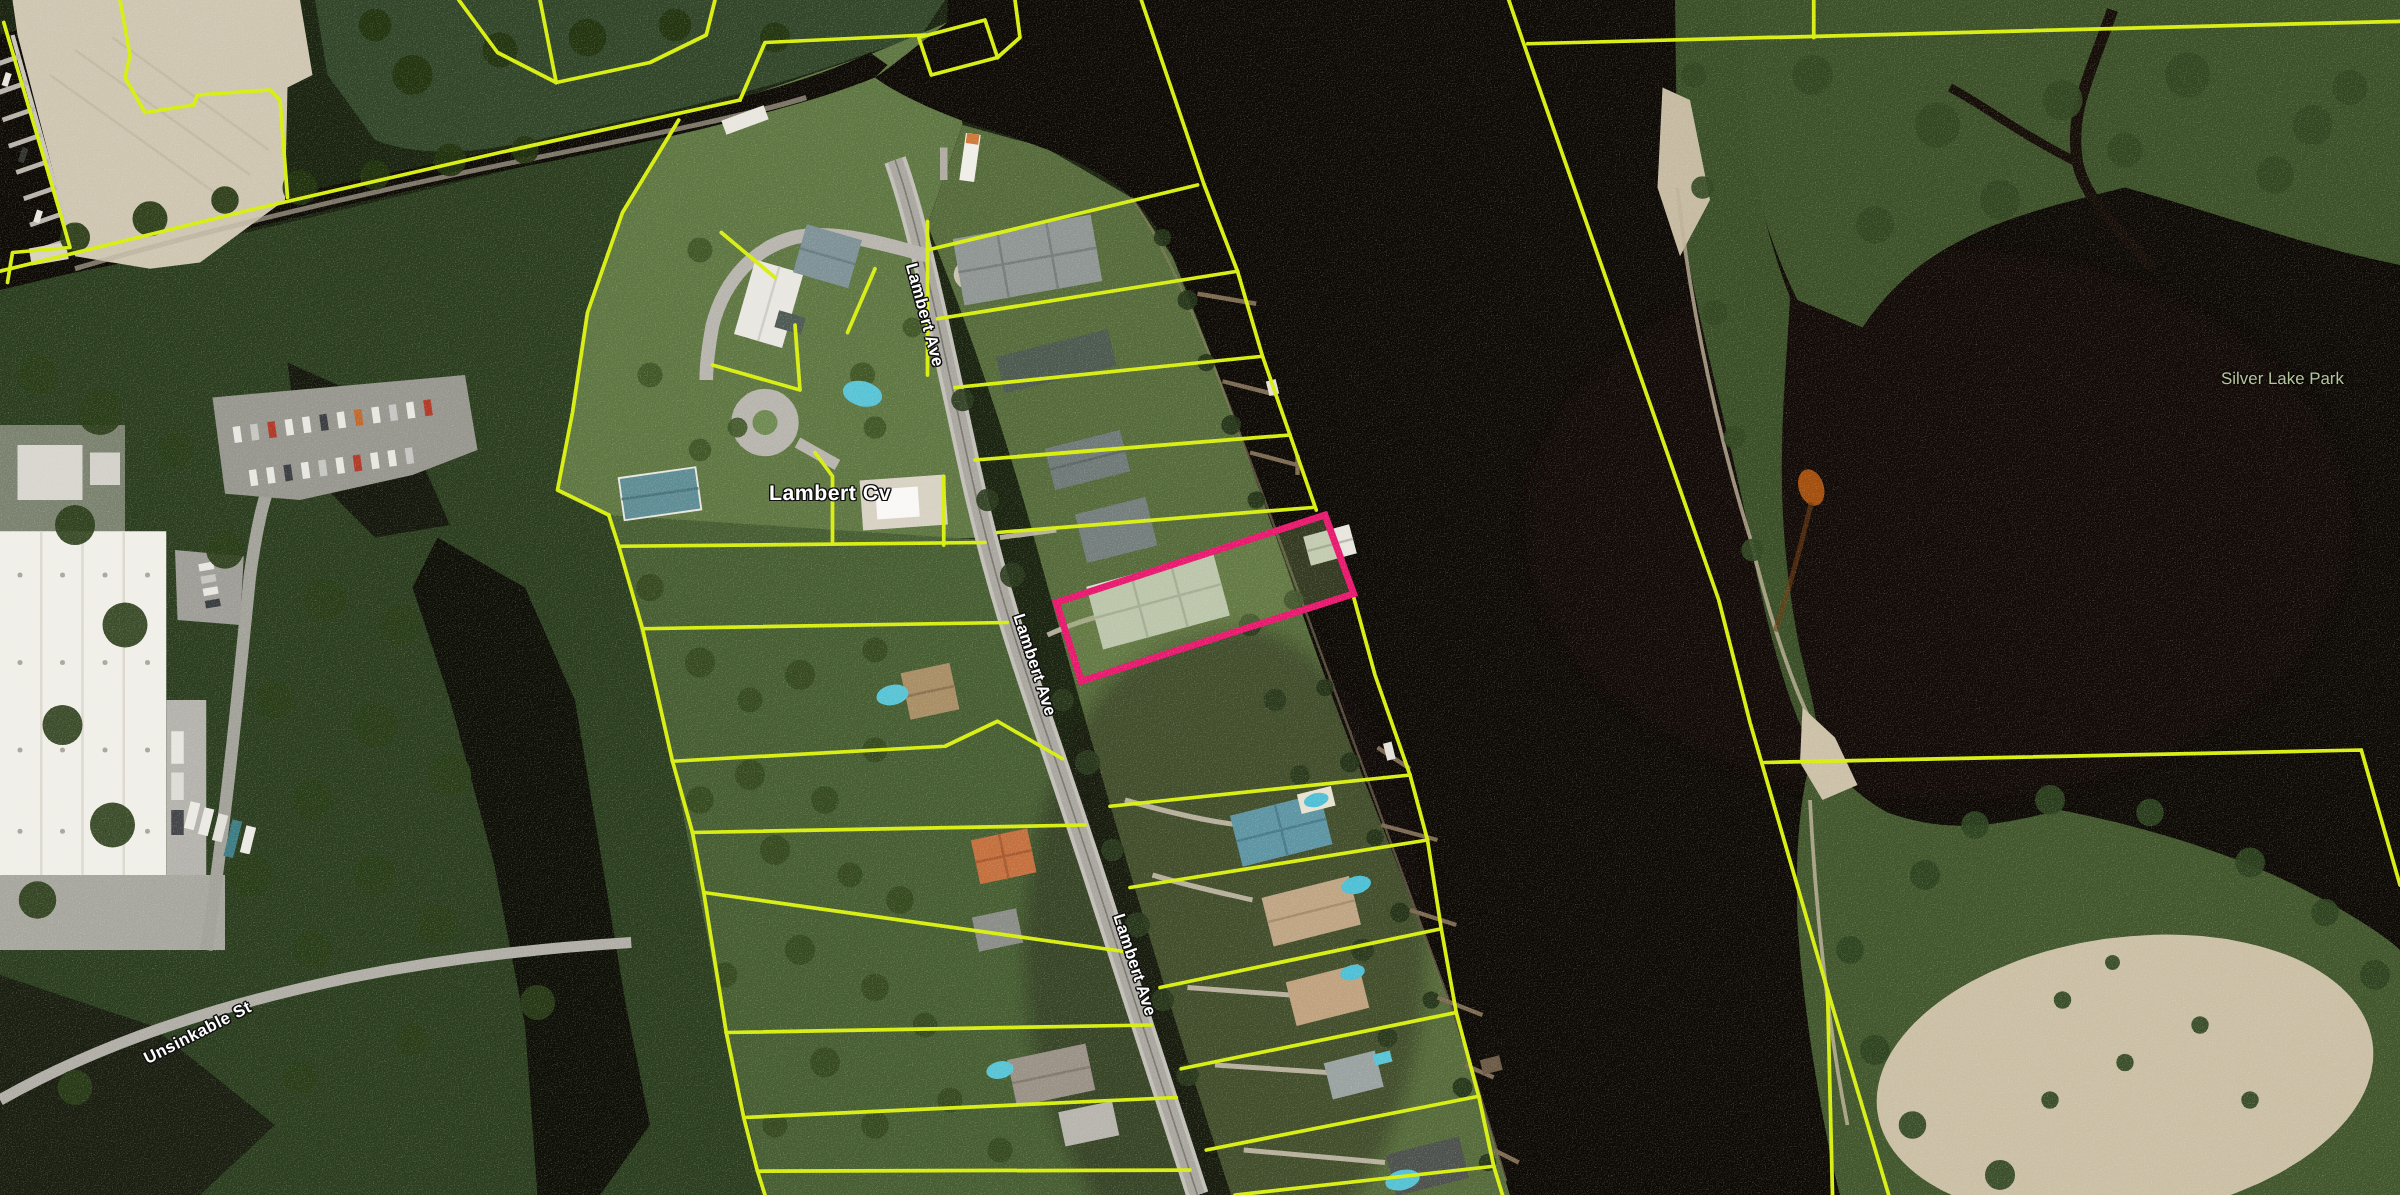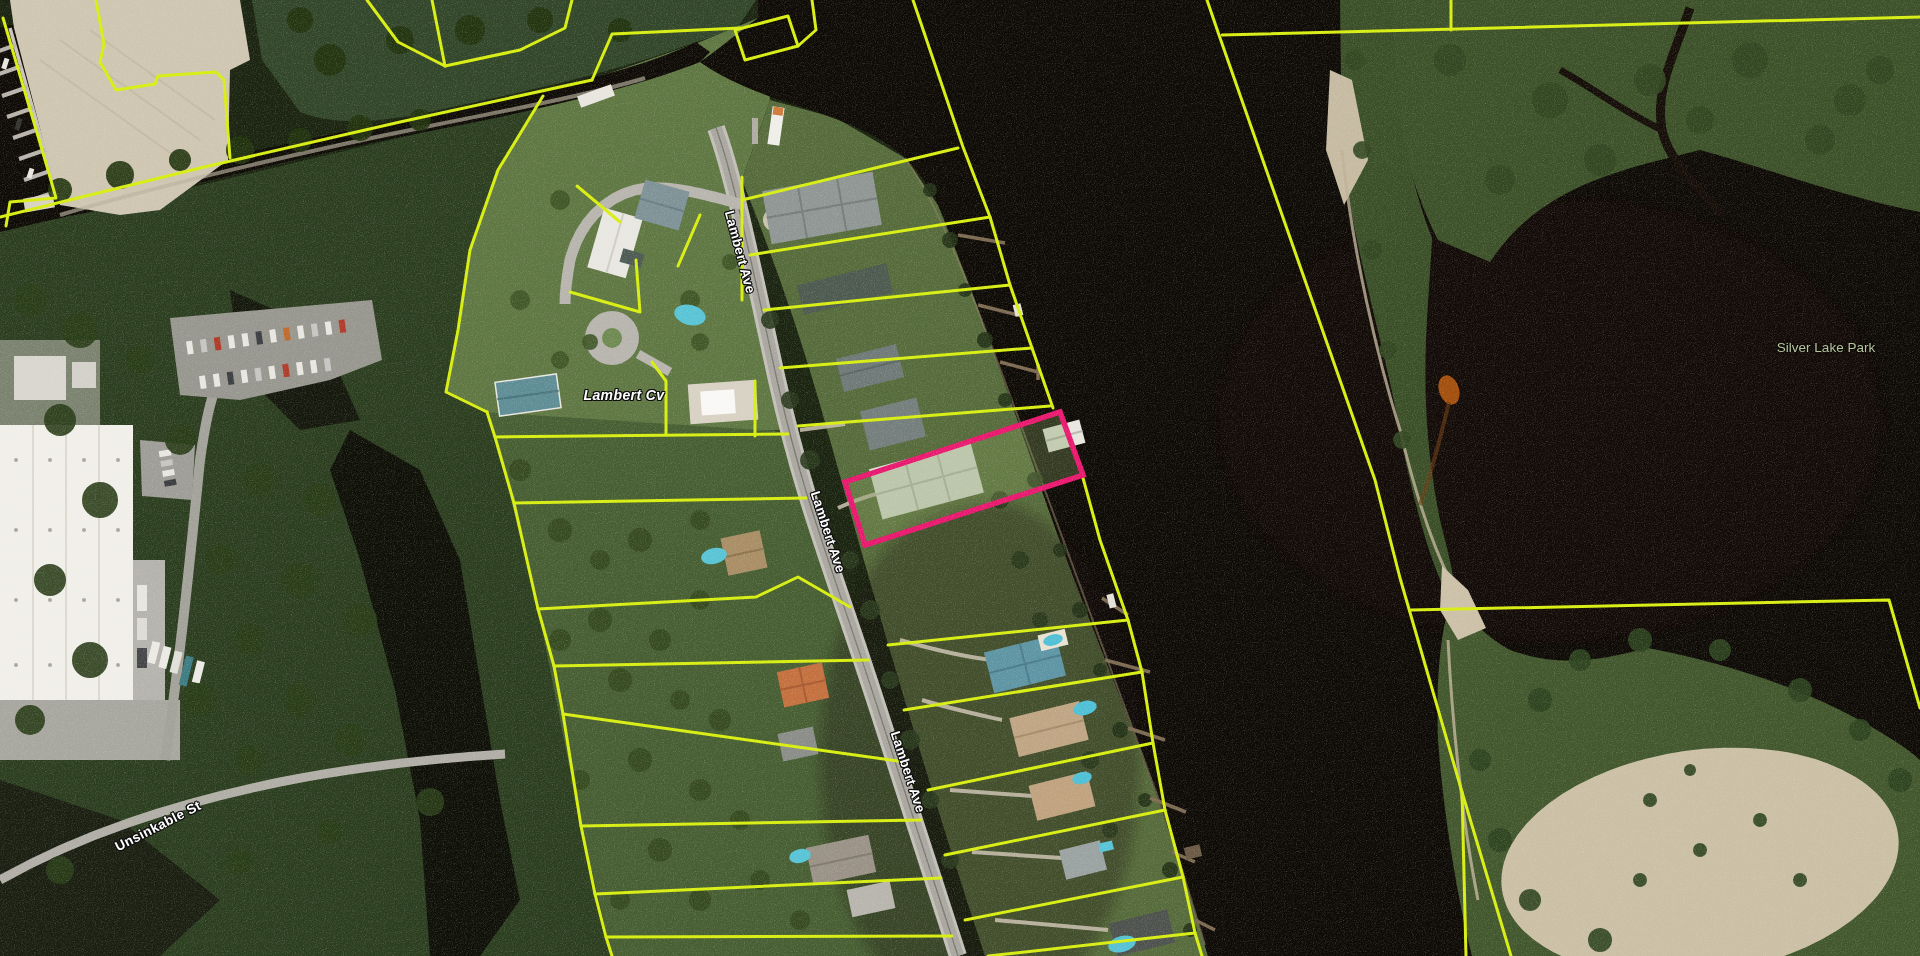--- a/index.html
+++ b/index.html
@@ -4,24 +4,24 @@
 <style>
   html,body{margin:0;padding:0;background:#000;}
   #stage{position:relative;width:1920px;height:956px;overflow:hidden;background:#1a2410;font-family:"Liberation Sans",sans-serif;}
   #stage svg{position:absolute;left:0;top:0;}
   .lbl{position:absolute;white-space:nowrap;pointer-events:none;}
   .road-lbl{color:#fff;font-weight:bold;font-size:13.5px;letter-spacing:.4px;
     text-shadow:-1px -1px 0 #101010,1px -1px 0 #101010,-1px 1px 0 #101010,1px 1px 0 #101010,0 -1px 0 #101010,0 1px 0 #101010,-1px 0 0 #101010,1px 0 0 #101010;}
   #la1{left:740px;top:252px;transform:translate(-50%,-50%) rotate(75deg);}
   #la2{left:828px;top:532px;transform:translate(-50%,-50%) rotate(72deg);}
   #la3{left:908px;top:772px;transform:translate(-50%,-50%) rotate(72deg);}
-  #lcv{left:624px;top:395px;transform:translate(-50%,-50%);font-size:14px;font-style:italic;}
+  #lcv{left:664px;top:395px;transform:translate(-50%,-50%);font-size:17px;}
   #ust{left:158px;top:826px;transform:translate(-50%,-50%) rotate(-27deg);}
   #slp{left:1826px;top:303px;transform:translate(-50%,-50%);color:#b6c59e;font-size:13.5px;font-weight:400;
-       text-shadow:0 0 3px rgba(0,0,0,.9),0 0 1px rgba(0,0,0,.9);margin-top:44px;}
+       text-shadow:0 0 3px rgba(0,0,0,.9),0 0 1px rgba(0,0,0,.9);}
 </style>
 </head>
 <body>
 
 <div id="stage">
 <svg width="1920" height="956" viewBox="0 0 1920 956">
   <defs>
     <filter id="grain" x="0" y="0" width="100%" height="100%">
       <feTurbulence type="fractalNoise" baseFrequency="0.9" numOctaves="2" stitchTiles="stitch"></feTurbulence>
       <feColorMatrix type="matrix" values="0 0 0 0 0.92  0 0 0 0 0.9  0 0 0 0 0.8  0.55 0.55 0.55 0 -0.78"></feColorMatrix>

